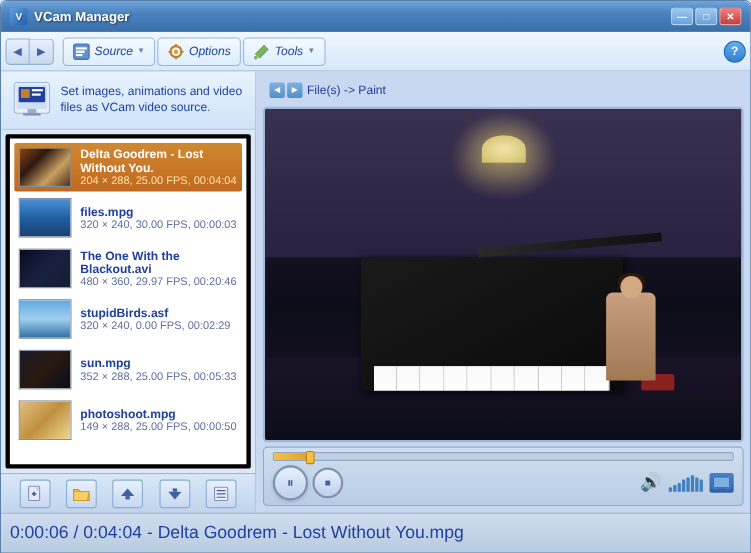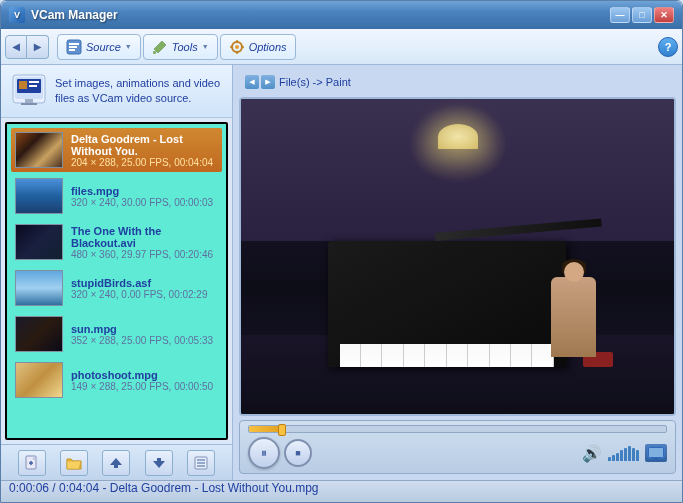--- a/index.html
+++ b/index.html
@@ -179,22 +179,22 @@
       font-size: 11px;
       color: #2040a0;
       line-height: 1.4;
     }
 
     
     .file-list {
       flex: 1;
       overflow-y: auto;
       padding: 4px;
-      background: #5eead4;
-      border: 2px solid #000000;
+      background: #ffffff;
+      border: 4px solid #000000;
       margin: 4px;
       border-radius: 2px;
     }
     .file-item {
       display: flex;
       align-items: center;
       gap: 8px;
       padding: 4px 4px;
       border-radius: 2px;
       cursor: pointer;
@@ -555,26 +555,27 @@
       cursor: pointer;
       display: flex;
       align-items: center;
       justify-content: center;
       color: #a0c8f0;
       font-size: 8px;
     }
 
     
     .status-bar {
-      height: 22px;
+      height: 36px;
       background: linear-gradient(to bottom, #d0dcf0, #b8cce0);
       border-top: 1px solid #90a8c4;
       display: flex;
+      align-items: center;
       padding: 0 8px;
-      font-size: 12px;
+      font-size: 16px;
       color: #2040a0;
     }
 
     
     .file-list::-webkit-scrollbar { width: 8px; }
     .file-list::-webkit-scrollbar-track { background: #d0dcf0; }
     .file-list::-webkit-scrollbar-thumb { background: #8090b8; border-radius: 4px; }
   </style>
 </head>
 <body>
@@ -606,36 +607,36 @@
             <rect x="3" y="7" width="8" height="2" fill="white"></rect>
             <rect x="3" y="10" width="6" height="2" fill="white"></rect>
           </svg>
       </div>
       <span>Source</span>
       <span class="dropdown-arrow">▼</span>
     </div>
     <div class="toolbar-btn">
       <div class="toolbar-icon">
         <svg width="16" height="16" viewBox="0 0 16 16">
+            <circle cx="8" cy="8" r="5" fill="none" stroke="#c08020" stroke-width="2"></circle>
+            <circle cx="8" cy="8" r="2" fill="#e0a030"></circle>
+            <path d="M8 1 L8 4 M8 12 L8 15 M1 8 L4 8 M12 8 L15 8" stroke="#c08020" stroke-width="1.5"></path>
+          </svg>
+      </div>
+      <span>Options</span>
+    </div>
+    <div class="toolbar-btn">
+      <div class="toolbar-icon">
+        <svg width="16" height="16" viewBox="0 0 16 16">
             <path d="M10 2 L14 6 L6 14 L2 10 Z" fill="#80b060" stroke="#508040" stroke-width="0.5"></path>
             <rect x="1" y="12" width="3" height="3" rx="1" fill="#80b060"></rect>
           </svg>
       </div>
       <span>Tools</span>
       <span class="dropdown-arrow">▼</span>
-    </div>
-    <div class="toolbar-btn">
-      <div class="toolbar-icon">
-        <svg width="16" height="16" viewBox="0 0 16 16">
-            <circle cx="8" cy="8" r="5" fill="none" stroke="#c08020" stroke-width="2"></circle>
-            <circle cx="8" cy="8" r="2" fill="#e0a030"></circle>
-            <path d="M8 1 L8 4 M8 12 L8 15 M1 8 L4 8 M12 8 L15 8" stroke="#c08020" stroke-width="1.5"></path>
-          </svg>
-      </div>
-      <span>Options</span>
     </div>
     <div class="help-btn">?</div>
   </div>
 
   <div class="main-area">
 
     <div class="left-panel">
 
       <div class="info-header">
         <svg class="info-icon" width="36" height="36" viewBox="0 0 36 36">

